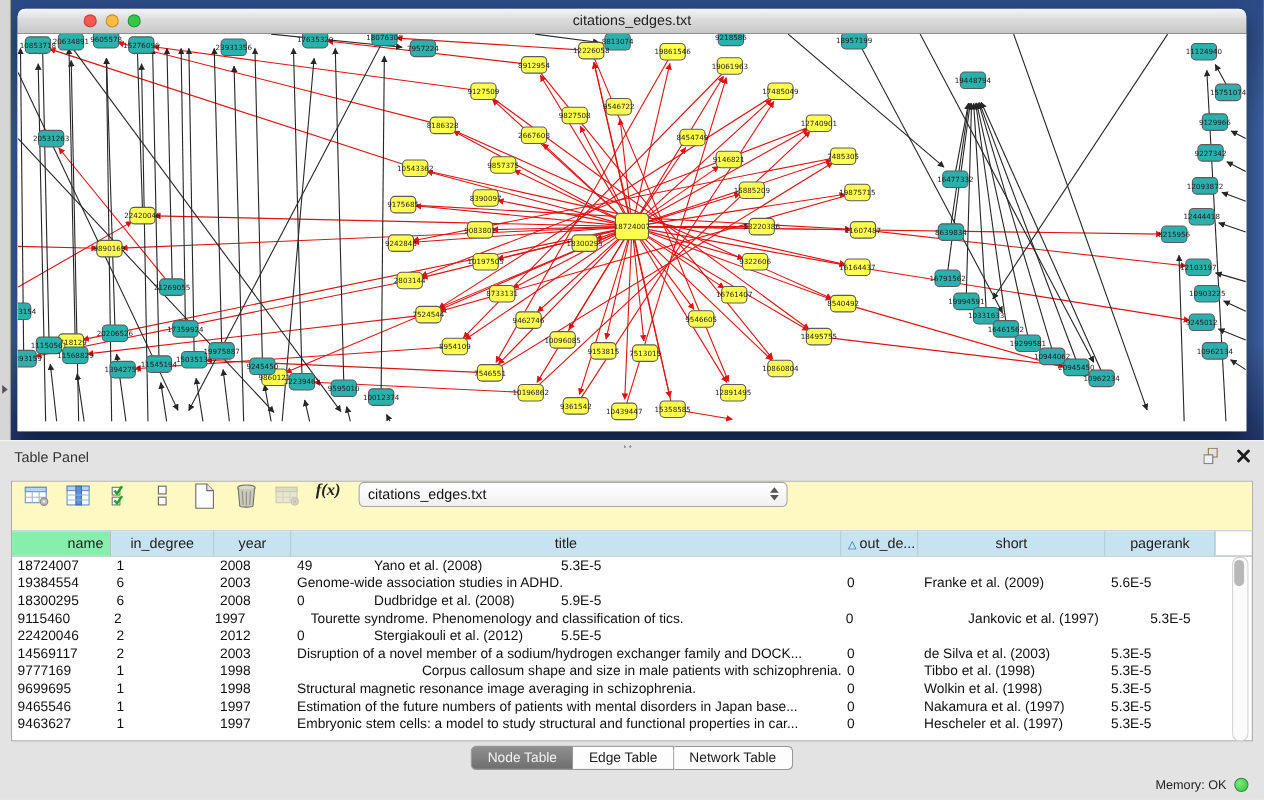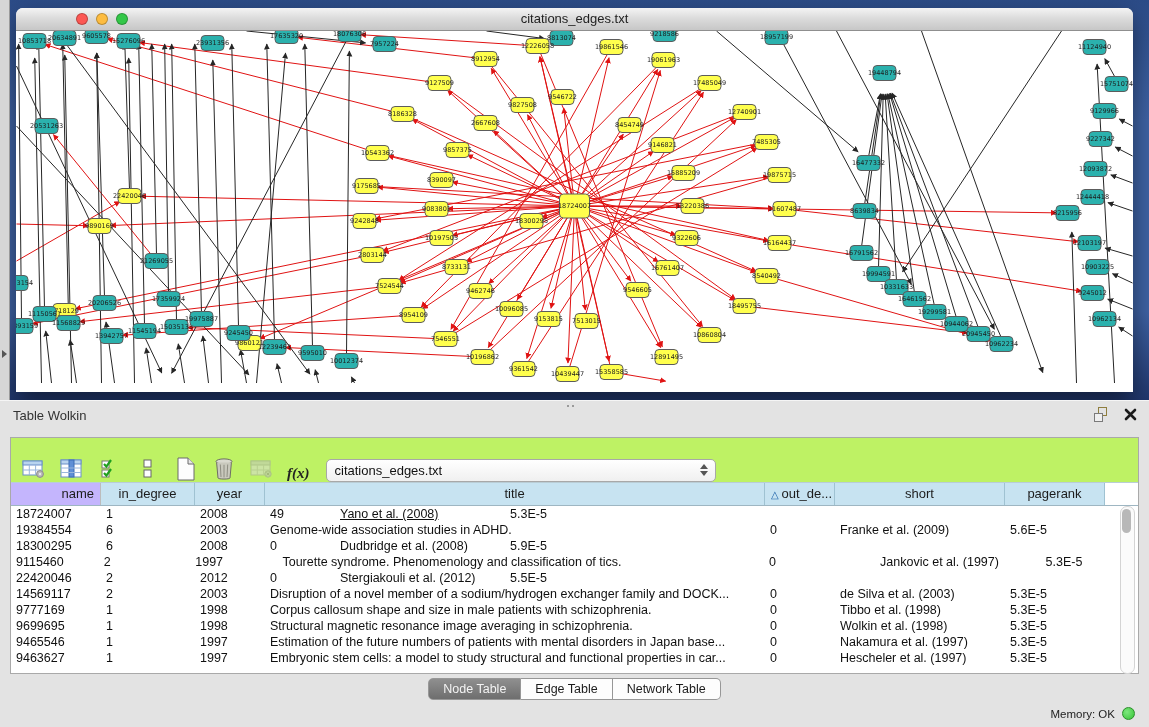--- a/index.html
+++ b/index.html
@@ -34,34 +34,34 @@
   #table-panel{position:absolute;left:0;top:400px;width:1149px;height:327px;background:#e3e3e3;
     border-top:1px solid #f5f5f5;}
   #grip{position:absolute;left:566px;top:3px;width:10px;height:5px;
     background:radial-gradient(circle at 2px 2px,#9a9a9a 1px,transparent 1.2px),
                radial-gradient(circle at 7px 2px,#9a9a9a 1px,transparent 1.2px);}
   #panel-title{position:absolute;left:13px;top:7px;font-size:13px;color:#333;}
   #panel-ctl{position:absolute;right:12px;top:6px;display:flex;gap:14px;align-items:center;}
 
   #tablebox{position:absolute;left:10px;top:36px;width:1129px;height:237px;background:#ffffff;
     border:1px solid #a9a9a9;box-sizing:border-box;}
-  #toolbar{height:44px;background:#bef264;display:flex;align-items:flex-end;padding-left:10px;}
+  #toolbar{height:44px;background:#fef9c3;display:flex;align-items:flex-start;padding-left:10px;}
   .tbi{margin-right:12px;display:flex;align-items:center;justify-content:center;width:26px;height:26px;}
   #fx{font-family:"Liberation Serif", serif;font-style:italic;font-weight:bold;font-size:15px;color:#222;margin-right:16px;}
   #combo{width:390px;height:23px;background:linear-gradient(180deg,#ffffff,#f0f0f0);
     border:1px solid #a8a8a8;border-radius:5px;display:flex;align-items:center;
     padding:0 8px;box-sizing:border-box;font-size:13px;color:#111;position:relative;}
   #combo-arrows{position:absolute;right:7px;top:4px;display:flex;flex-direction:column;gap:2px;}
   #combo-arrows .up{width:0;height:0;border-left:4px solid transparent;border-right:4px solid transparent;border-bottom:5px solid #555;}
   #combo-arrows .dn{width:0;height:0;border-left:4px solid transparent;border-right:4px solid transparent;border-top:5px solid #555;}
 
   #thead{display:flex;height:22px;border-top:1px solid #b9cdd6;border-bottom:1px solid #9eb6c2;}
   .th{background:#c7e3f1;border-right:1px solid #9fc2d2;font-size:13px;color:#1c1c1c;
     line-height:21px;padding:0 6px;box-sizing:border-box;white-space:nowrap;overflow:hidden;}
-  .th.first{background:#c4b5fd;border-right:1px solid #bcbcbc;}
+  .th.first{background:#86efac;border-right:1px solid #bcbcbc;}
   .sort{font-size:10px;color:#1a60a8;}
   #tbody{position:relative;}
   .tr{display:flex;height:16px;}
   .td{font-size:12.5px;color:#101010;line-height:16px;padding:0 0 0 5px;box-sizing:border-box;
     white-space:nowrap;overflow:hidden;}
   #vscroll{position:absolute;right:3px;top:68px;width:13px;height:166px;background:#fbfbfb;
     border:1px solid #d4d4d4;border-radius:7px;}
   #vthumb{position:absolute;left:1px;top:2px;width:9px;height:24px;background:#b8b8b8;border-radius:5px;}
 
   
@@ -657,21 +657,21 @@
         </svg>
     </div>
   </div>
   <div id="side-strip">
     <div id="side-handle"></div>
   </div>
 </div>
 
 <div id="table-panel">
   <div id="grip"></div>
-  <div id="panel-title">Table Wolkin</div>
+  <div id="panel-title">Table Panel</div>
   <div id="panel-ctl">
     <svg width="16" height="15">
       <rect x="4.5" y="0.5" width="8" height="8" fill="none" stroke="#8f7e3e"></rect>
       <rect x="0.5" y="6.5" width="8" height="8" fill="#efefef" stroke="#7a7a7a"></rect>
     </svg>
     <svg width="13" height="13">
       <path d="M2,2 L11,11 M11,2 L2,11" stroke="#1b1b1b" stroke-width="2.6" stroke-linecap="round"></path>
     </svg>
   </div>
 
@@ -748,21 +748,21 @@
         <div class="th" style="width: 70px; text-align: left;"><span class="sort">△ </span>out_de...</div>
         <div class="th" style="width: 170px; text-align: center;">short</div>
         <div class="th" style="width: 100px; text-align: center;">pagerank</div>
       </div>
     <div id="tbody">
         <div class="tr">
           <div class="td" style="width: 90px;">18724007</div>
           <div class="td" style="width: 94px;">1</div>
           <div class="td" style="width: 70px;">2008</div>
           <div class="td" style="width: 70px;">49</div>
-          <div class="td" style="width: 170px; text-decoration: underline;">Yano et al. (2008)</div>
+          <div class="td" style="width: 170px;">Yano et al. (2008)</div>
           <div class="td" style="width: 100px;">5.3E-5</div>
         </div>
         <div class="tr">
           <div class="td" style="width: 90px;">19384554</div>
           <div class="td" style="width: 94px;">6</div>
           <div class="td" style="width: 70px;">2003</div>
           <div class="td" style="width: 500px;">Genome-wide association studies in ADHD.</div>
           <div class="td" style="width: 70px;">0</div>
           <div class="td" style="width: 170px;">Franke et al. (2009)</div>
           <div class="td" style="width: 100px;">5.6E-5</div>
@@ -798,21 +798,21 @@
           <div class="td" style="width: 70px;">2003</div>
           <div class="td" style="width: 500px;">Disruption of a novel member of a sodium/hydrogen exchanger family and DOCK...</div>
           <div class="td" style="width: 70px;">0</div>
           <div class="td" style="width: 170px;">de Silva et al. (2003)</div>
           <div class="td" style="width: 100px;">5.3E-5</div>
         </div>
         <div class="tr">
           <div class="td" style="width: 90px;">9777169</div>
           <div class="td" style="width: 94px;">1</div>
           <div class="td" style="width: 70px;">1998</div>
-          <div class="td" style="width: 500px;">Corpus callosum shape and size in male patients with schizophrenia.</div>
+          <div class="td" style="width: 500px; text-align: right;">Corpus callosum shape and size in male patients with schizophrenia.</div>
           <div class="td" style="width: 70px;">0</div>
           <div class="td" style="width: 170px;">Tibbo et al. (1998)</div>
           <div class="td" style="width: 100px;">5.3E-5</div>
         </div>
         <div class="tr">
           <div class="td" style="width: 90px;">9699695</div>
           <div class="td" style="width: 94px;">1</div>
           <div class="td" style="width: 70px;">1998</div>
           <div class="td" style="width: 500px;">Structural magnetic resonance image averaging in schizophrenia.</div>
           <div class="td" style="width: 70px;">0</div>

